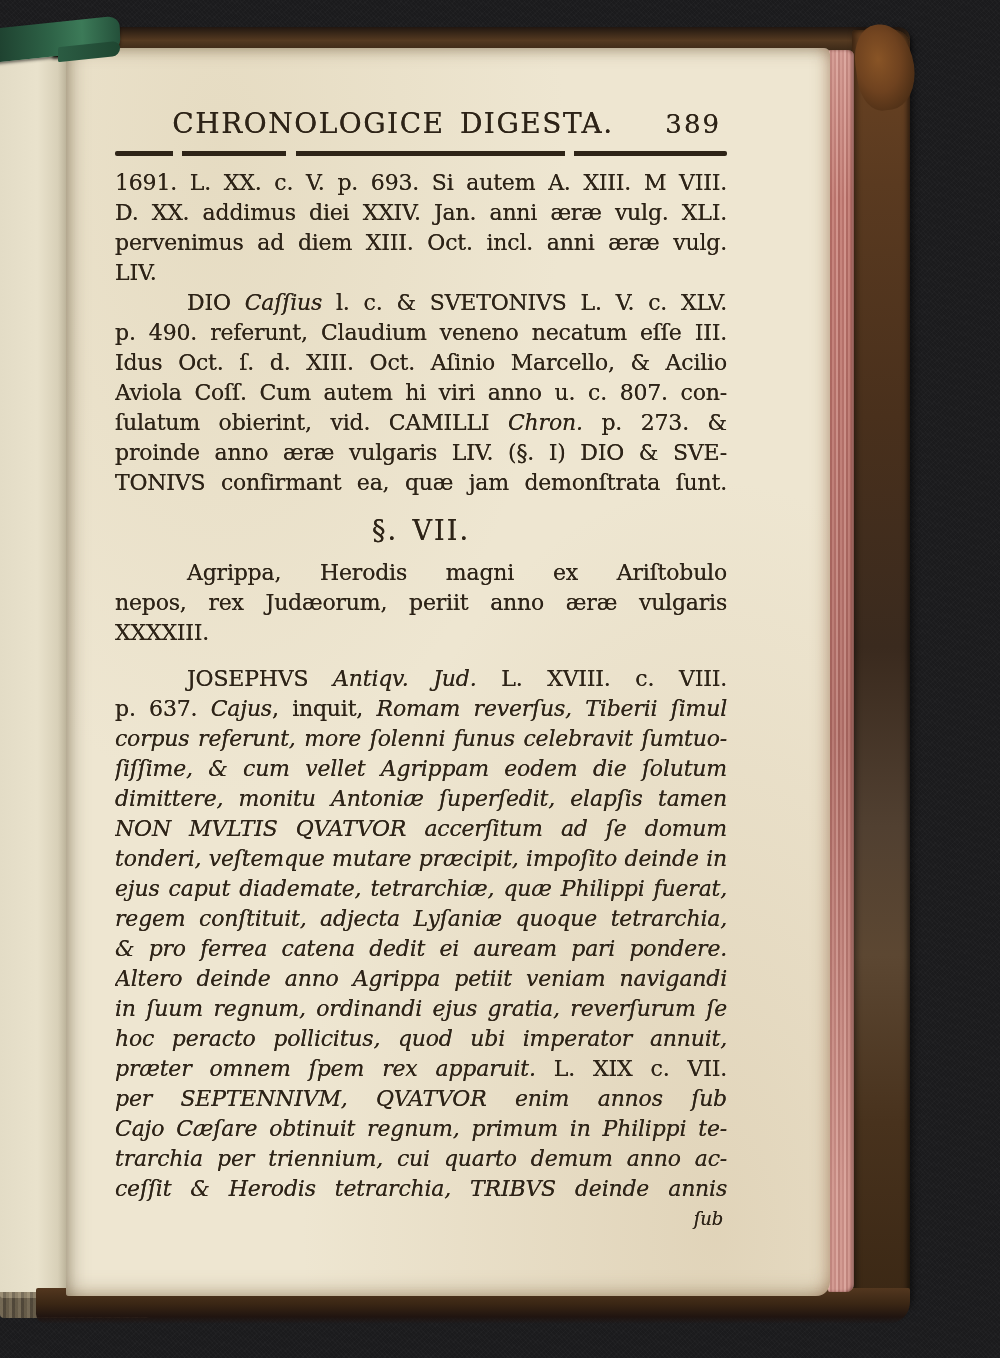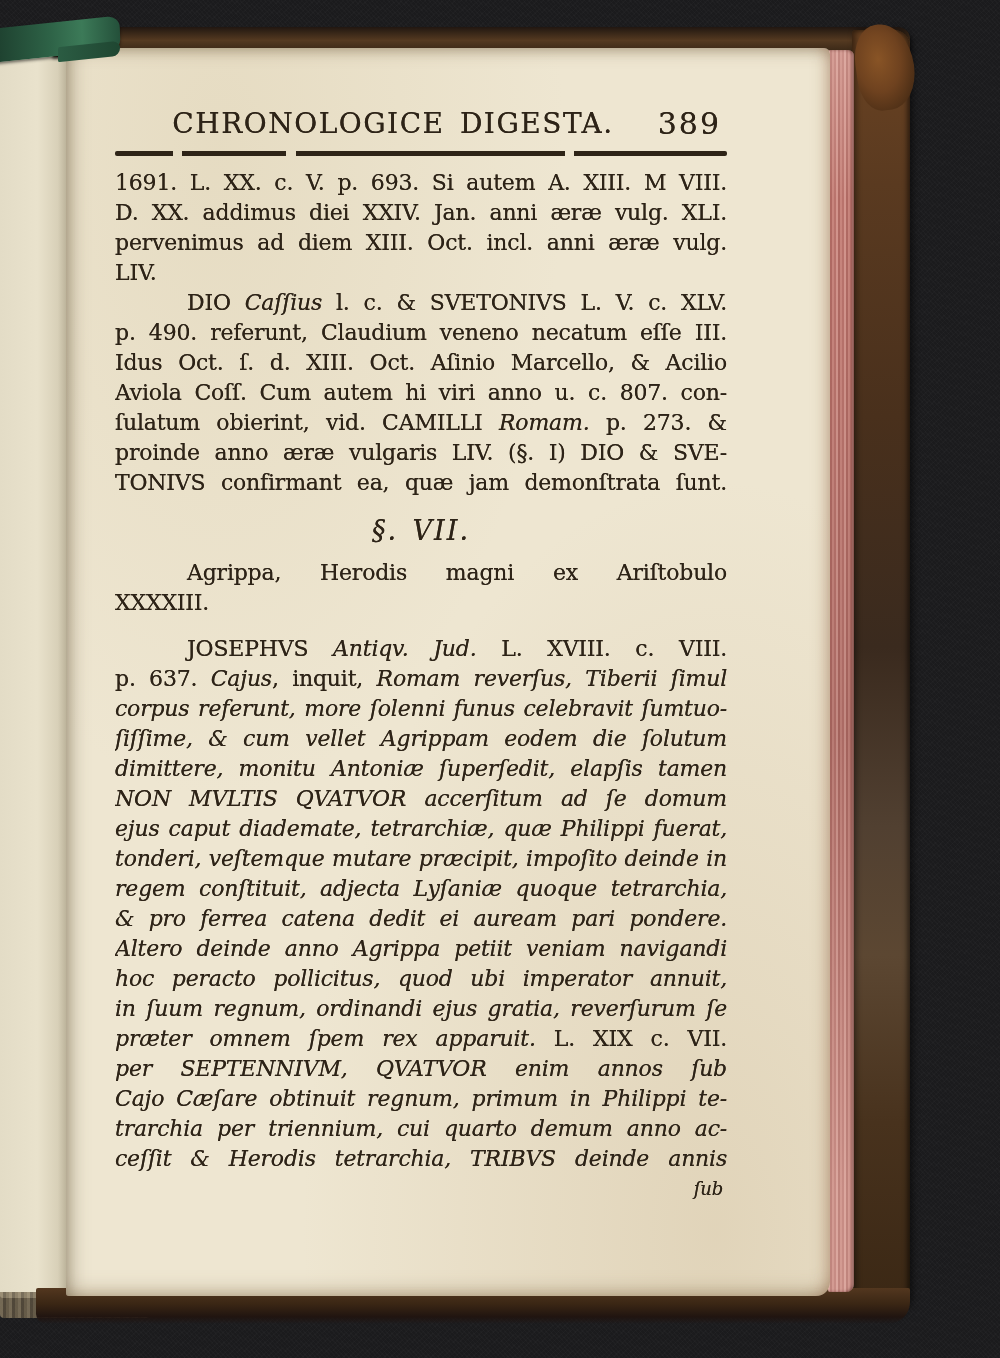--- a/index.html
+++ b/index.html
@@ -91,21 +91,21 @@
     color:#2d2317;
     text-shadow:0 0 .6px rgba(45,35,23,.85);
     z-index:5;
   }
   .hdr{position:relative;height:40px;line-height:40px;}
   .hdr .title{
     text-align:center;font-size:28px;letter-spacing:1.5px;word-spacing:5px;
     transform:translateX(-28px);
   }
   .hdr .pagenum{
-    position:absolute;right:6px;top:0;font-size:30px;letter-spacing:2px;
+    position:absolute;right:6px;top:0;font-size:26px;letter-spacing:2px;
   }
   .hrule{
     height:5px;margin-top:7px;border-radius:2px;
     background:linear-gradient(90deg,
       #2e2417 0%, #2e2417 9.5%, rgba(0,0,0,0) 9.5%, rgba(0,0,0,0) 11%,
       #2e2417 11%, #2e2417 28%, rgba(0,0,0,0) 28%, rgba(0,0,0,0) 29.5%,
       #2e2417 29.5%, #2e2417 73.5%, rgba(0,0,0,0) 73.5%, rgba(0,0,0,0) 75%,
       #2e2417 75%, #2e2417 100%);
   }
   .body-text{margin-top:12px;font-size:22px;letter-spacing:-0.2px;}
@@ -113,21 +113,21 @@
   .para.gap{margin-top:16px;}
   .line{
     height:30px;line-height:30px;overflow:hidden;white-space:normal;
     text-align:left;
   }
   .line.just{text-align:justify;text-align-last:justify;}
   .line.ind{padding-left:72px;}
   .it{font-style:italic;}
   .sec-heading{
     text-align:center;font-size:27px;height:34px;line-height:34px;
-    margin-top:16px;margin-bottom:10px;letter-spacing:2px;word-spacing:4px;font-style:italic;
+    margin-top:16px;margin-bottom:10px;letter-spacing:2px;word-spacing:4px;
   }
   .catchline{
     height:30px;line-height:30px;text-align:right;font-style:italic;
     padding-right:4px;font-size:18px;
   }
 </style>
 </head>
 <body>
 
 <div class="stage">
@@ -153,43 +153,44 @@
             <div class="line just"><span>1691. L. XX. c. V. p. 693. Si autem A. XIII. M VIII.</span></div>
             <div class="line just"><span>D. XX. addimus diei XXIV. Jan. anni æræ vulg. XLI.</span></div>
             <div class="line just"><span>pervenimus ad diem XIII. Oct. incl. anni æræ vulg.</span></div>
             <div class="line"><span>LIV.</span></div>
           </div>
           <div class="para">
             <div class="line just ind"><span>DIO </span><span class="it">Caſſius</span><span> l. c. &amp; SVETONIVS L. V. c. XLV.</span></div>
             <div class="line just"><span>p. 490. referunt, Claudium veneno necatum eſſe III.</span></div>
             <div class="line just"><span>Idus Oct. ſ. d. XIII. Oct. Aſinio Marcello, &amp; Acilio</span></div>
             <div class="line just"><span>Aviola Coſſ. Cum autem hi viri anno u. c. 807. con-</span></div>
-            <div class="line just"><span>ſulatum obierint, vid. CAMILLI </span><span class="it">Romam.</span><span> p. 273. &amp;</span></div>
+            <div class="line just"><span>ſulatum obierint, vid. CAMILLI </span><span class="it">Chron.</span><span> p. 273. &amp;</span></div>
             <div class="line just"><span>proinde anno æræ vulgaris LIV. (§. I) DIO &amp; SVE-</span></div>
             <div class="line just"><span>TONIVS confirmant ea, quæ jam demonſtrata ſunt.</span></div>
           </div>
           <div class="sec-heading">§. VII.</div>
           <div class="para">
             <div class="line just ind"><span>Agrippa, Herodis magni ex Ariſtobulo</span></div>
+            <div class="line just"><span>nepos, rex Judæorum, periit anno æræ vulgaris</span></div>
             <div class="line"><span>XXXXIII.</span></div>
           </div>
           <div class="para gap">
             <div class="line just ind"><span>JOSEPHVS </span><span class="it">Antiqv. Jud.</span><span> L. XVIII. c. VIII.</span></div>
             <div class="line just"><span>p. 637. </span><span class="it">Cajus</span><span>, inquit, </span><span class="it">Romam reverſus, Tiberii ſimul</span></div>
             <div class="line just"><span class="it">corpus referunt, more ſolenni funus celebravit ſumtuo-</span></div>
             <div class="line just"><span class="it">ſiſſime, &amp; cum vellet Agrippam eodem die ſolutum</span></div>
             <div class="line just"><span class="it">dimittere, monitu Antoniæ ſuperſedit, elapſis tamen</span></div>
             <div class="line just"><span class="it">NON MVLTIS QVATVOR accerſitum ad ſe domum</span></div>
+            <div class="line just"><span class="it">tonderi, veſtemque mutare præcipit, impoſito deinde in</span></div>
             <div class="line just"><span class="it">ejus caput diademate, tetrarchiæ, quæ Philippi fuerat,</span></div>
-            <div class="line just"><span class="it">tonderi, veſtemque mutare præcipit, impoſito deinde in</span></div>
             <div class="line just"><span class="it">regem conſtituit, adjecta Lyſaniæ quoque tetrarchia,</span></div>
             <div class="line just"><span class="it">&amp; pro ferrea catena dedit ei auream pari pondere.</span></div>
             <div class="line just"><span class="it">Altero deinde anno Agrippa petiit veniam navigandi</span></div>
+            <div class="line just"><span class="it">in ſuum regnum, ordinandi ejus gratia, reverſurum ſe</span></div>
             <div class="line just"><span class="it">hoc peracto pollicitus, quod ubi imperator annuit,</span></div>
-            <div class="line just"><span class="it">in ſuum regnum, ordinandi ejus gratia, reverſurum ſe</span></div>
             <div class="line just"><span class="it">præter omnem ſpem rex apparuit. </span><span>L. XIX c. VII.</span></div>
             <div class="line just"><span class="it">per SEPTENNIVM, QVATVOR enim annos ſub</span></div>
             <div class="line just"><span class="it">Cajo Cæſare obtinuit regnum, primum in Philippi te-</span></div>
             <div class="line just"><span class="it">trarchia per triennium, cui quarto demum anno ac-</span></div>
             <div class="line just"><span class="it">ceſſit &amp; Herodis tetrarchia, TRIBVS deinde annis</span></div>
           </div>
           <div class="catchline">ſub</div>
         </div>
     </div>
   </div>

